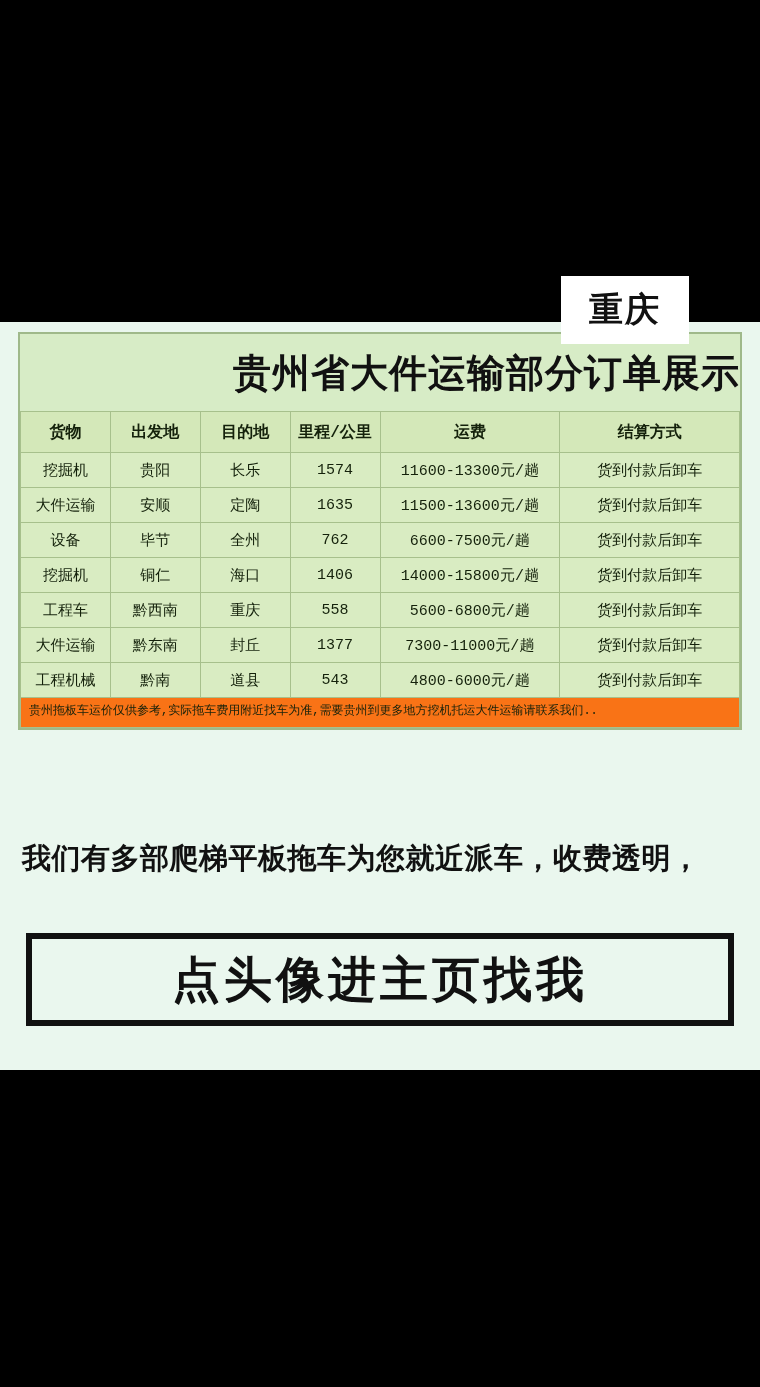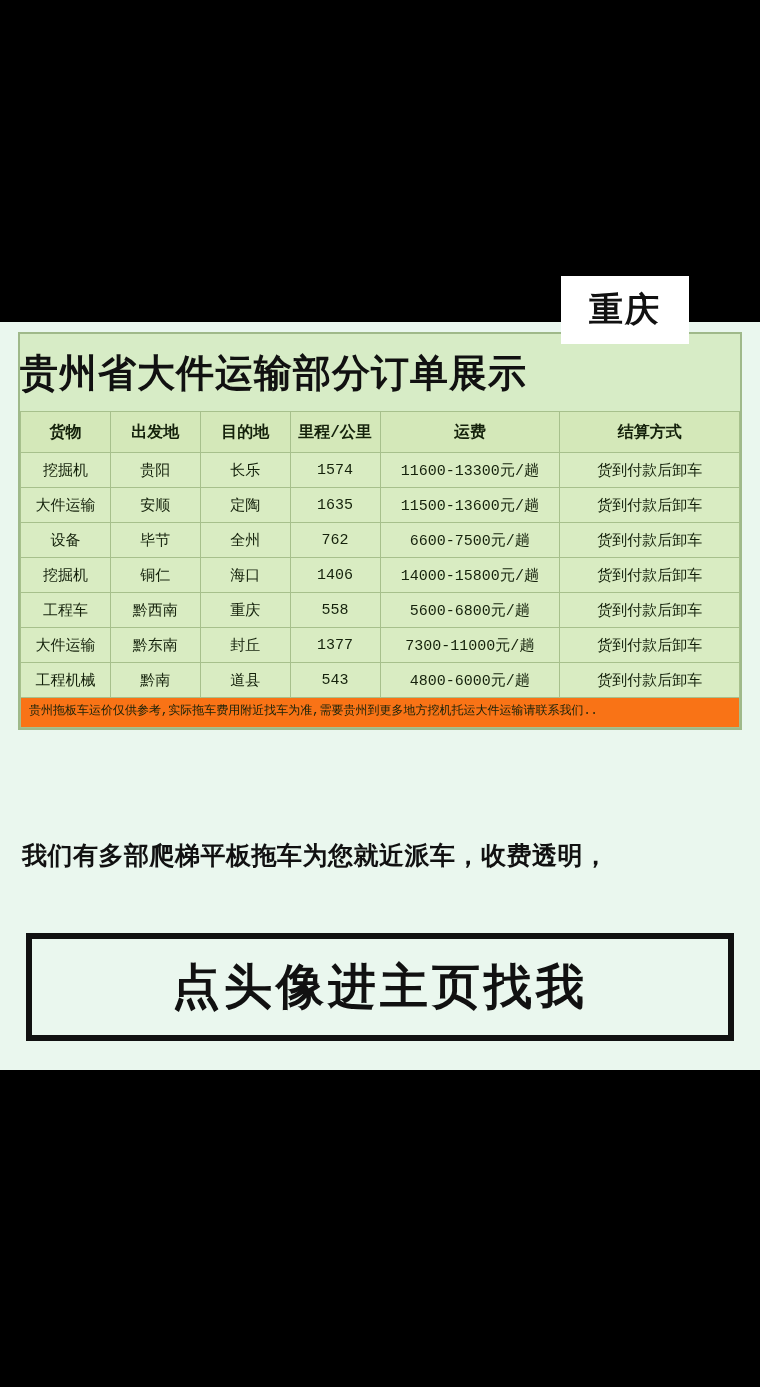--- a/index.html
+++ b/index.html
@@ -43,21 +43,21 @@
   .card {
     position: absolute;
     left: 18px;
     top: 10px;
     width: 724px;
     border: 2px solid #9fb98a;
     box-sizing: border-box;
     background: #dbeccb;
   }
   .title {
-    text-align: left;
+    text-align: right;
     font-family: "DejaVu Sans", sans-serif;
     font-weight: bold;
     font-size: 38px;
     color: #111111;
     letter-spacing: 1px;
     padding: 14px 0 12px 0;
     background: #d7ecc6;
   }
   table.orders {
     width: 100%;
@@ -97,31 +97,31 @@
     line-height: 1.45;
     padding: 5px 8px 7px 8px;
   }
   .promo {
     position: absolute;
     left: 22px;
     top: 515px;
     width: 716px;
     font-family: "DejaVu Sans", sans-serif;
     font-weight: bold;
-    font-size: 25px;
+    font-size: 29px;
     color: #111111;
     line-height: 1.5;
     letter-spacing: 0.5px;
   }
   .cta {
     position: absolute;
     left: 26px;
     top: 611px;
     width: 708px;
-    height: 108px;
+    height: 93px;
     border: 6px solid #111111;
     box-sizing: border-box;
     display: flex;
     align-items: center;
     justify-content: center;
     background: #eaf7ee;
   }
   .cta span {
     font-family: "DejaVu Sans", sans-serif;
     font-weight: bold;

